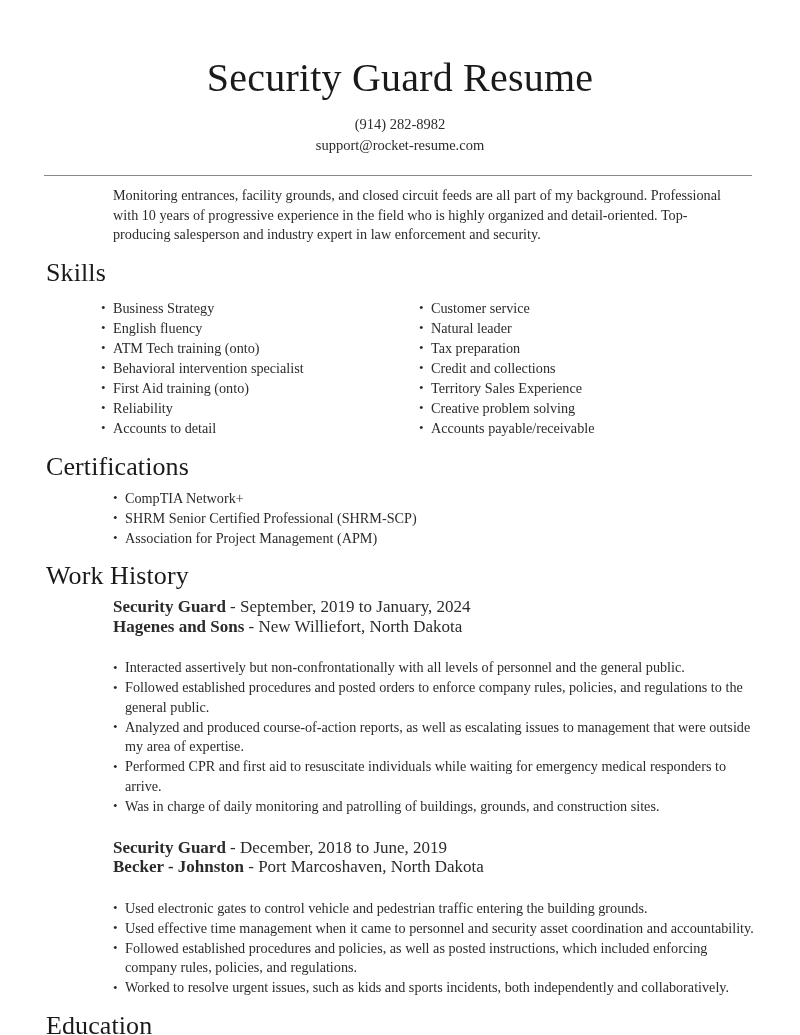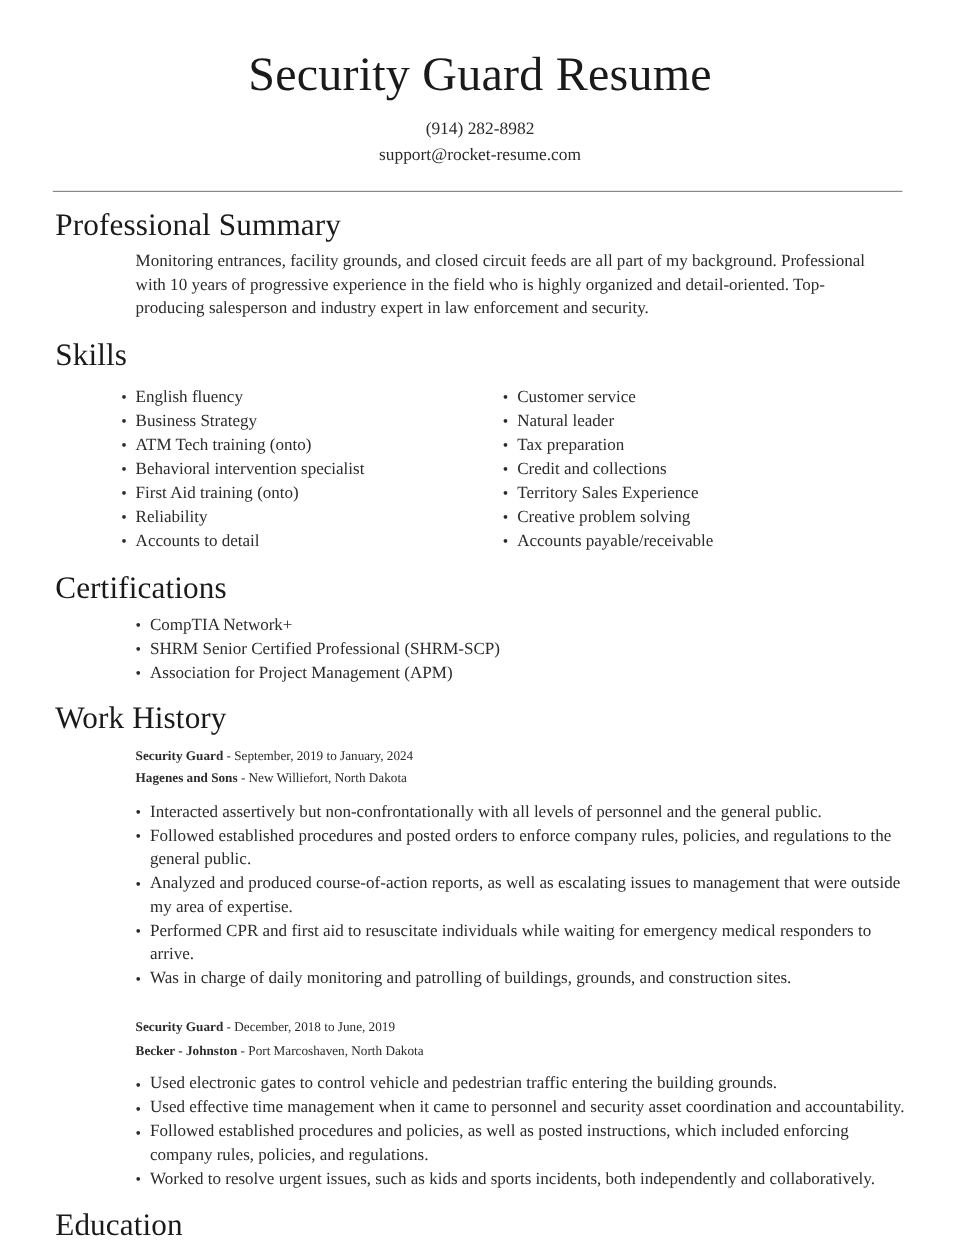--- a/index.html
+++ b/index.html
@@ -13,21 +13,21 @@
     overflow: hidden;
     font-family: "Liberation Serif", "DejaVu Serif", serif;
     color: #2b2b2b;
     -webkit-font-smoothing: antialiased;
   }
 
   .page {
     width: 800px;
     height: 1035px;
     box-sizing: border-box;
-    padding: 0 44px;
+    padding: 16px 44px;
     position: relative;
   }
 
   
   .resume-title {
     text-align: center;
     font-size: 40px;
     font-weight: normal;
     letter-spacing: 0.2px;
     color: #1a1a1a;
@@ -116,29 +116,29 @@
   }
 
   
   .job {
     margin-top: 8px;
   }
   .job:first-child {
     margin-top: 4px;
   }
   .job-line {
-    font-size: 11px;
+    font-size: 17px;
     line-height: 19.5px;
     color: #2b2b2b;
   }
   .job-line .strong {
     font-weight: bold;
   }
   .job .bullets {
-    margin-top: 8px;
+    margin-top: 22px;
     max-width: 650px;
   }
   .job-spacer {
     height: 13px;
   }
 
   #work-history-body { padding-left: 69px; }
   #certifications-body ul.bullets { max-width: 640px; }
 </style>
 </head>
@@ -149,33 +149,32 @@
   <h1 class="resume-title">Security Guard Resume</h1>
 
   <div class="contact-block">
     <div class="contact-line">(914) 282-8982</div>
     <div class="contact-line">support@rocket-resume.com</div>
   </div>
 
   <hr class="header-divider">
 
   <div class="section">
-    <h2 class="section-heading">Professional Summary</h2>
     <div class="section-body">
       <p class="summary-text">Monitoring entrances, facility grounds, and closed circuit feeds are all part of my background. Professional with 10 years of progressive experience in the field who is highly organized and detail-oriented. Top-producing salesperson and industry expert in law enforcement and security.</p>
     </div>
   </div>
 
   <div class="section">
     <h2 class="section-heading">Skills</h2>
     <div class="skills-columns">
       <div class="skills-col first">
         <ul class="bullets" id="skills-left">
+            <li>Business Strategy</li>
             <li>English fluency</li>
-            <li>Business Strategy</li>
             <li>ATM Tech training (onto)</li>
             <li>Behavioral intervention specialist</li>
             <li>First Aid training (onto)</li>
             <li>Reliability</li>
             <li>Accounts to detail</li>
           </ul>
       </div>
       <div class="skills-col second">
         <ul class="bullets" id="skills-right">
             <li>Customer service</li>

